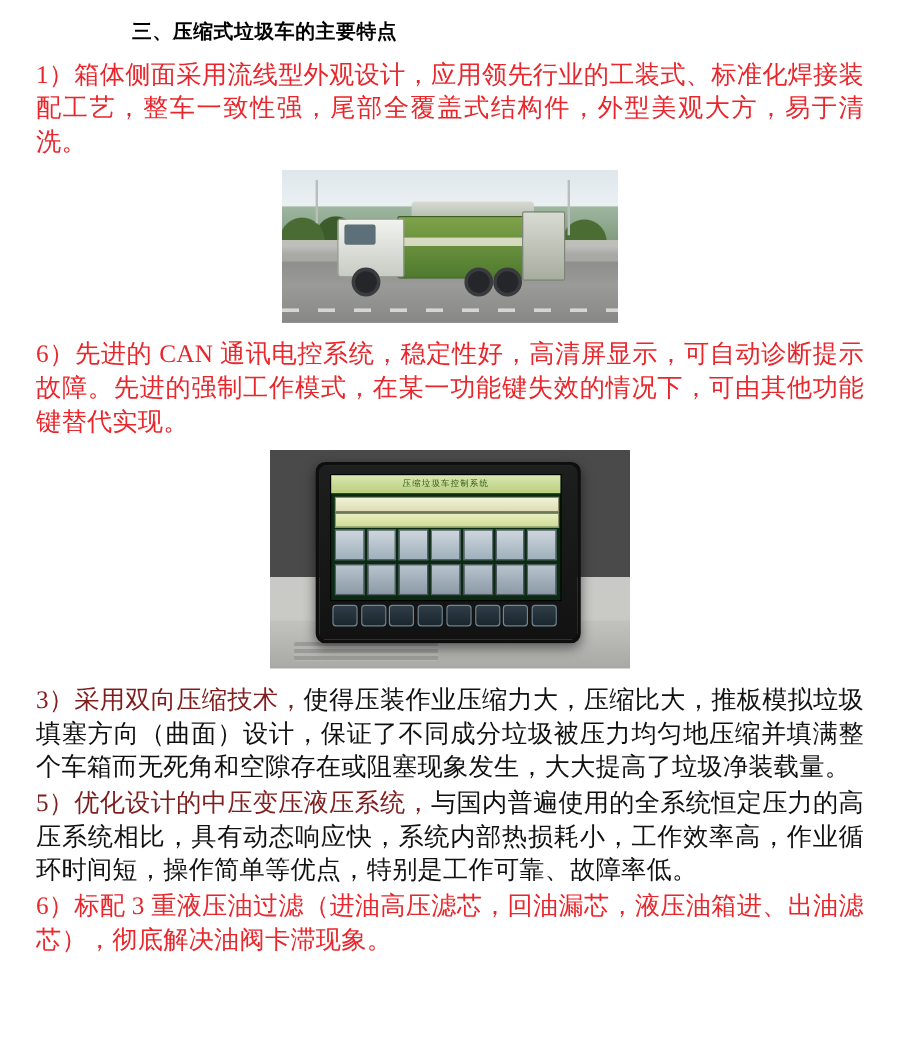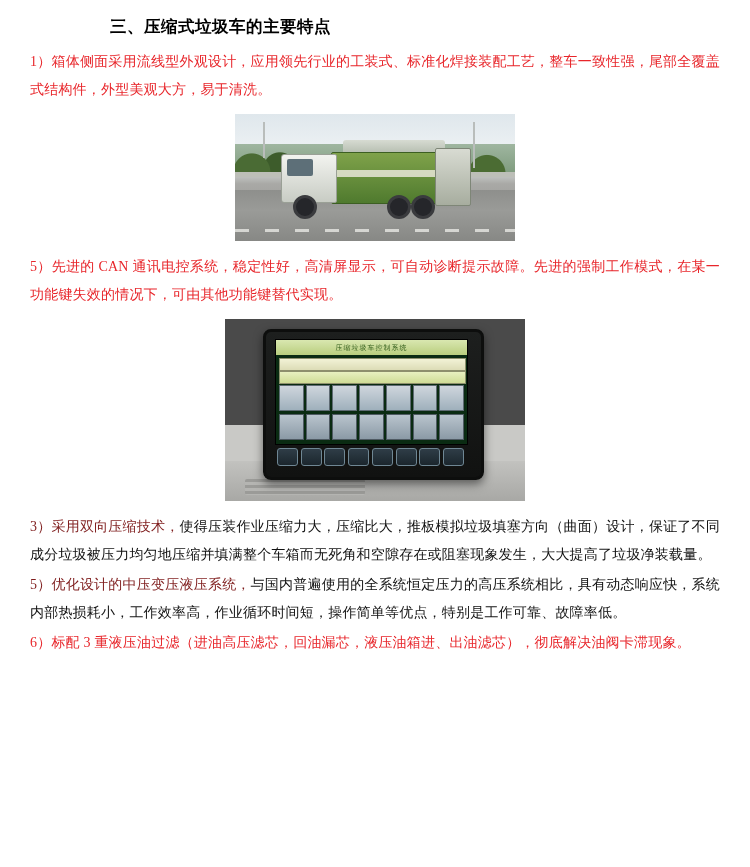--- a/index.html
+++ b/index.html
@@ -23,21 +23,21 @@
   }
   .heading {
     font-family: "Liberation Sans", "DejaVu Sans", sans-serif;
     font-weight: bold;
     font-size: 16.5px;
     letter-spacing: 0.5px;
     color: #000;
     margin: 4px 0 10px 80px;
   }
   .para {
-    font-size: 14px;
+    font-size: 21px;
     line-height: 28px;
     text-align: justify;
     text-justify: inter-ideograph;
     margin: 0 0 2px 0;
     letter-spacing: 0.2px;
   }
   .red {
     color: #e8262b;
   }
   .black {
@@ -234,21 +234,21 @@
       <div class="tp-truck-stripe"></div>
       <div class="tp-rear"></div>
       <div class="tp-cab"></div>
       <div class="tp-cab-window"></div>
       <div class="tp-wheel w1"></div>
       <div class="tp-wheel w2"></div>
       <div class="tp-wheel w3"></div>
     </div>
   </div>
 
-  <p class="para red">5）先进的 CAN 通讯电控系统，稳定性好，高清屏显示，可自动诊断提示故障。先进的强制工作模式，在某一功能键失效的情况下，可由其他功能键替代实现。</p>
+  <p class="para red">6）先进的 CAN 通讯电控系统，稳定性好，高清屏显示，可自动诊断提示故障。先进的强制工作模式，在某一功能键失效的情况下，可由其他功能键替代实现。</p>
 
   <div class="figure">
     <div class="panel-photo">
       <div class="pp-bg"></div>
       <div class="pp-dash"></div>
       <div class="pp-vent"></div>
       <div class="pp-bezel"></div>
       <div class="pp-screen">
         <div class="pp-title">
           <div class="pp-title-text">压缩垃圾车控制系统</div>

